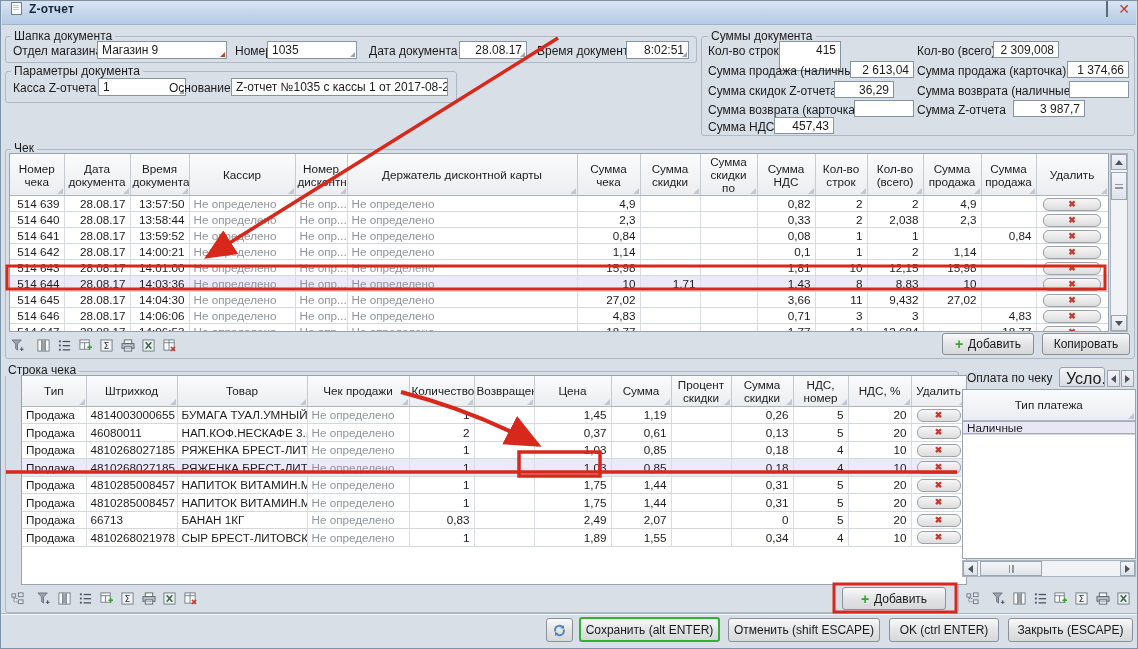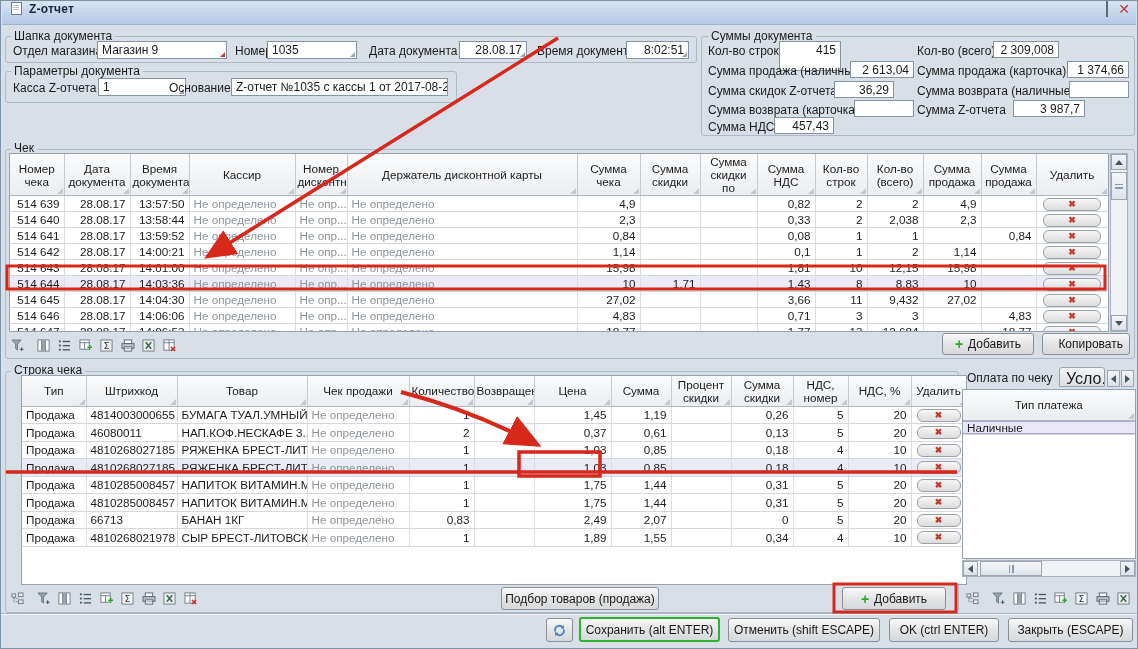--- a/index.html
+++ b/index.html
@@ -446,26 +446,26 @@
           <line x1="1" y1="4" x2="12" y2="4" stroke="#707a86"></line>
           <line x1="6.5" y1="1" x2="6.5" y2="12" stroke="#707a86"></line>
           <path d="M8.5 8.5 L13 13 M13 8.5 L8.5 13" stroke="#c43b2e" stroke-width="1.6"></path>
         </svg>
       </span>
     </div>
   <button class="btn abs" style="left:941px;top:332px;width:92px;height:22px;">
     <span class="plus">+</span>
     <span>Добавить</span>
   </button>
-  <button class="btn abs" style="left:1041px;top:332px;width:88px;height:22px;justify-content:flex-end;">
+  <button class="btn abs" style="left:1041px;top:332px;width:88px;height:22px;">
     <span>Копировать</span>
   </button>
 
   <div class="abs group" style="left:4px;top:370px;width:954px;height:242px;"></div>
-  <span class="abs glabel" style="left:10px;top:363px;">Строка чека</span>
+  <span class="abs glabel" style="left:4px;top:363px;">Строка чека</span>
 
   <div class="abs tblbox" style="left:20px;top:374px;width:946px;height:210px;">
     <table class="t-stroka" style="width:944px;">
       <colgroup>
         <col style="width:64px">
           <col style="width:91px">
           <col style="width:130px">
           <col style="width:102px">
         <col style="width:65px">
           <col style="width:60px">
@@ -701,23 +701,20 @@
       </span>
       <span class="tb-icon">
         <svg width="13" height="13" viewBox="0 0 14 14">
           <rect x="1" y="1" width="11" height="11" fill="#fff" stroke="#707a86"></rect>
           <line x1="1" y1="4" x2="12" y2="4" stroke="#707a86"></line>
           <line x1="6.5" y1="1" x2="6.5" y2="12" stroke="#707a86"></line>
           <path d="M8.5 8.5 L13 13 M13 8.5 L8.5 13" stroke="#c43b2e" stroke-width="1.6"></path>
         </svg>
       </span>
     </div>
-  <button class="btn abs" style="left:500px;top:586px;width:158px;height:23px;">
-    <span>Подбор товаров (продажа)</span>
-  </button>
   <button class="btn abs" style="left:841px;top:586px;width:104px;height:23px;">
     <span class="plus">+</span>
     <span>Добавить</span>
   </button>
 
   <span class="abs" style="left:966px;top:370px;">Оплата по чеку</span>
   <span class="abs tab-raised" style="left:1058px;top:366px;width:46px;height:20px;overflow:hidden;">Усло...</span>
   <div class="sb-btn" style="left:1106px;top:369px;width:13px;height:17px;">
       <span class="tri-left"></span>
     </div>

